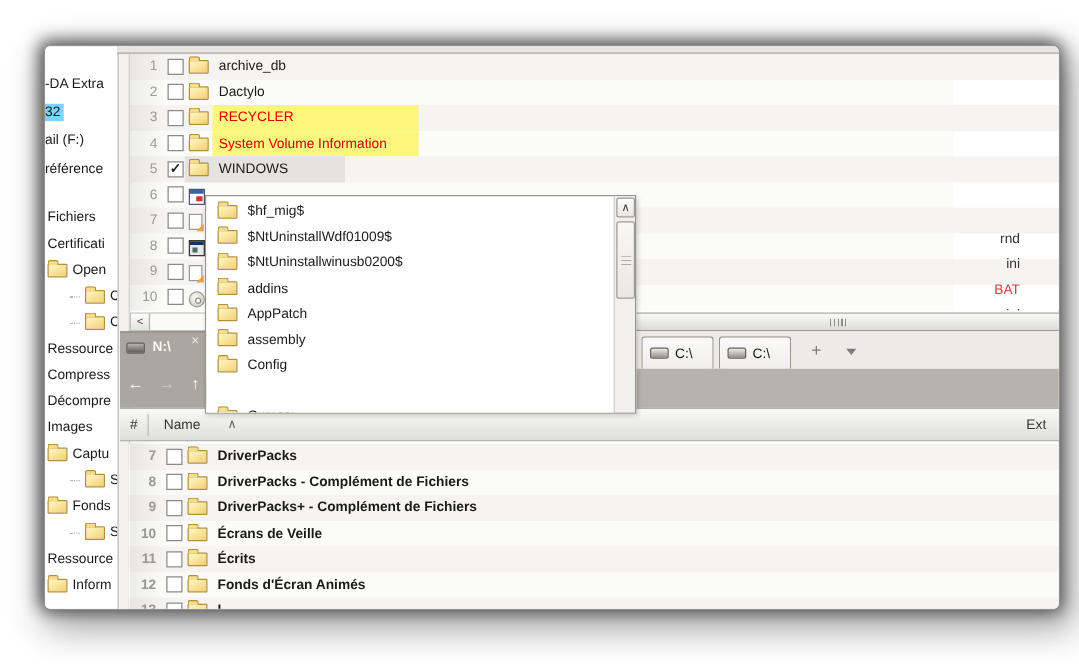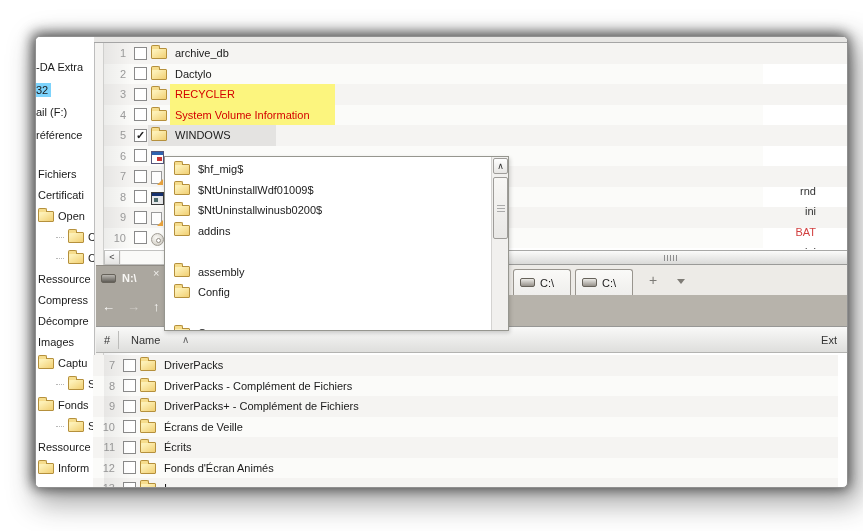--- a/index.html
+++ b/index.html
@@ -86,21 +86,21 @@
     border-left:4px solid transparent;border-right:4px solid transparent;border-top:5px solid #7f7c76;}
   .right-tabfill{position:absolute;left:473px;top:258px;width:340px;height:31px;background:#b7b3ab;}
   
   .bottom-header{position:absolute;left:60px;top:289px;width:753px;height:27px;
     background:linear-gradient(#f9f9f8,#dededc);border-top:1px solid #979795;border-bottom:1px solid #b3b3b1;}
   .bh-num{position:absolute;left:8px;top:0;line-height:26px;color:#333;}
   .bh-sep{position:absolute;left:22px;top:4px;width:1px;height:18px;background:#bcbcba;}
   .bh-name{position:absolute;left:35px;top:0;line-height:26px;color:#333;}
   .bh-sort{position:absolute;left:86px;top:0;line-height:25px;color:#666;font-size:10px;}
   .bh-ext{position:absolute;right:12px;top:0;line-height:26px;color:#333;}
-  .bottom-pane{position:absolute;left:57px;top:316px;width:745px;height:136px;overflow:visible;}
+  .bottom-pane{position:absolute;left:67px;top:316px;width:745px;height:136px;overflow:visible;font-weight:bold;}
   
   .overlay{position:absolute;left:128px;top:119px;width:345px;height:175px;background:#fff;
     border:1px solid #96968f;overflow:hidden;z-index:10;box-shadow:1px 2px 4px rgba(0,0,0,.18);}
   .ov-item{position:absolute;left:0;width:326px;height:20.5px;display:flex;align-items:center;gap:8px;padding-left:9px;background:#fff;}
   .ov-scroll{position:absolute;right:0;top:0;width:17px;height:100%;background:#f1f0ee;border-left:1px solid #d4d3d1;}
   .ov-btn{position:absolute;left:1px;top:1px;width:15px;height:16px;background:linear-gradient(#fefefe,#e7e6e4);
     border:1px solid #9e9c99;border-radius:2px;text-align:center;line-height:15px;font-size:9px;color:#333;}
   .ov-thumb{position:absolute;left:1px;top:20px;width:15px;height:62px;background:linear-gradient(#f8f7f5,#e9e8e6);
     border:1px solid #9e9c99;border-radius:2px;}
   .gripmark{position:absolute;left:3px;top:27px;width:8px;height:7px;
@@ -348,20 +348,24 @@
         <span>$NtUninstallWdf01009$</span>
       </div>
       <div class="ov-item" style="top:43px">
         <span class="icon-folder"></span>
         <span>$NtUninstallwinusb0200$</span>
       </div>
       <div class="ov-item" style="top:63.5px">
         <span class="icon-folder"></span>
         <span>addins</span>
       </div>
+      <div class="ov-item" style="top:84px">
+        <span class="icon-folder"></span>
+        <span>AppPatch</span>
+      </div>
       <div class="ov-item" style="top:104.5px">
         <span class="icon-folder"></span>
         <span>assembly</span>
       </div>
       <div class="ov-item" style="top:125px">
         <span class="icon-folder"></span>
         <span>Config</span>
       </div>
       <div class="ov-item" style="top:166px">
         <span class="icon-folder"></span>

